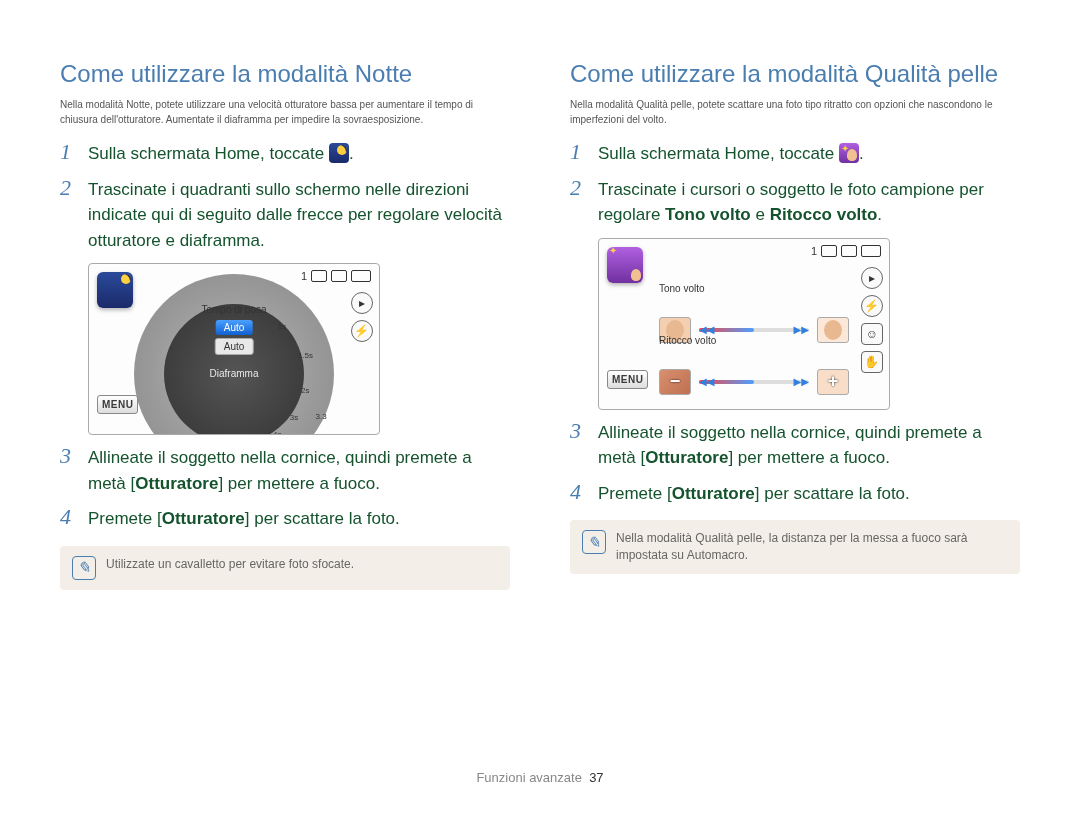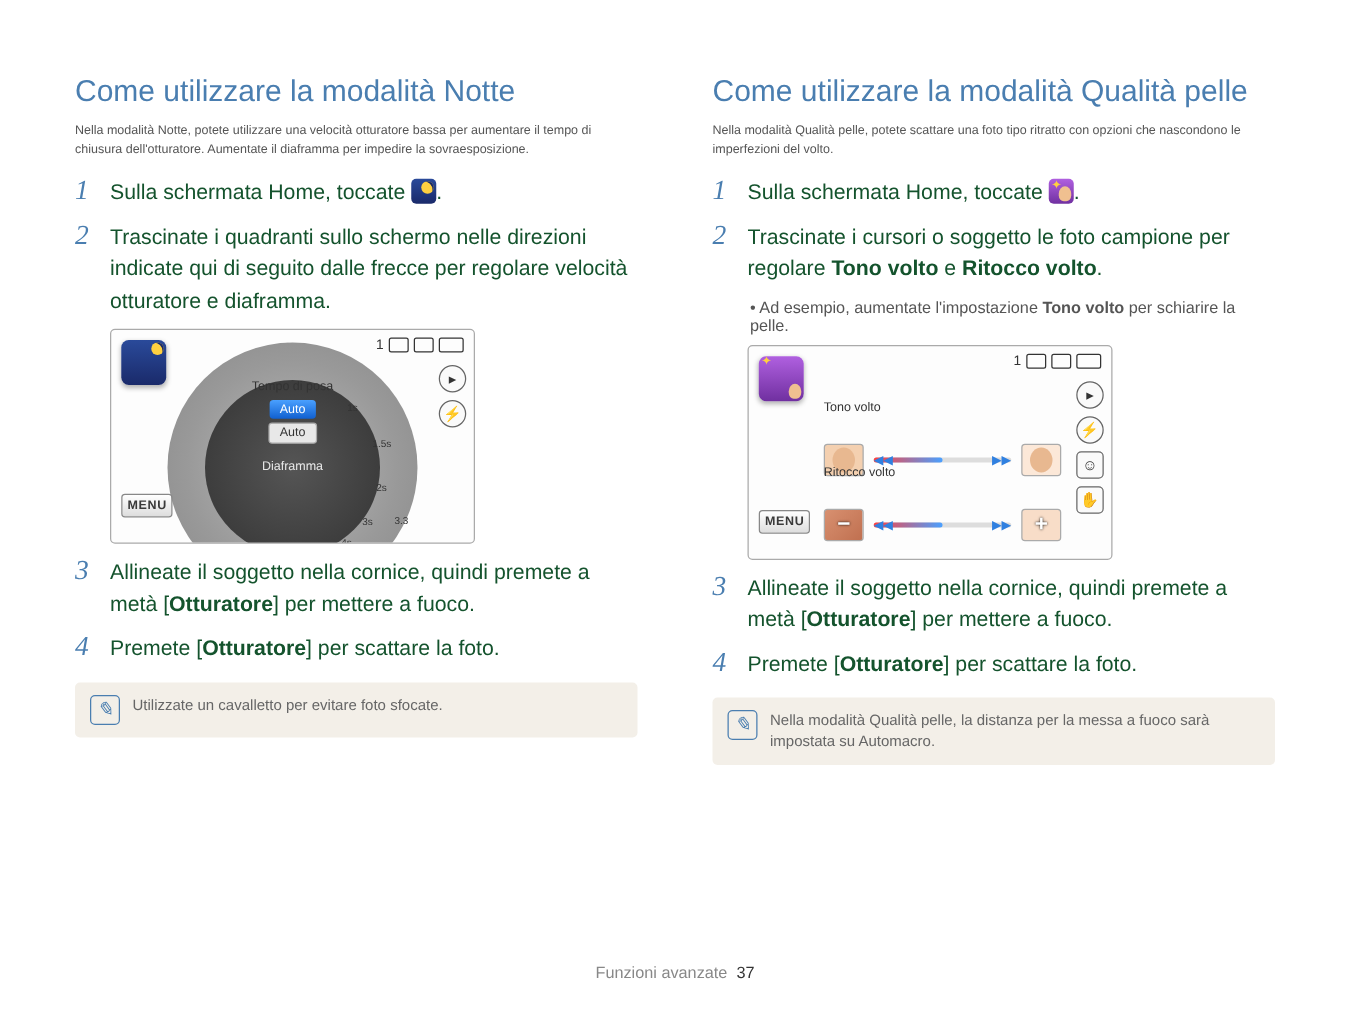--- a/index.html
+++ b/index.html
@@ -152,23 +152,20 @@
           <span>Sulla schermata Home, toccate </span><span class="icon-inline icon-beauty"></span><span>.</span>
         </div>
       </div>
 
       <div class="step">
         <div class="stepnum">2</div>
         <div class="steptext">
           <span>Trascinate i cursori o soggetto le foto campione per regolare </span><b>Tono volto</b><span> e </span><b>Ritocco volto</b><span>.</span>
         </div>
       </div>
-      <div class="subbullet">
-        <span>Ad esempio, aumentate l'impostazione </span><b>Tono volto</b><span> per schiarire la pelle.</span>
-      </div>
 
       <div class="lcd">
         <div class="modeicon icon-beauty" style="width:36px;height:36px"></div>
         <div class="topright">
           <span>1</span>
           <span class="ind"></span>
           <span class="ind"></span>
           <span class="ind" style="width:18px"></span>
         </div>
         <div class="rightcol">

